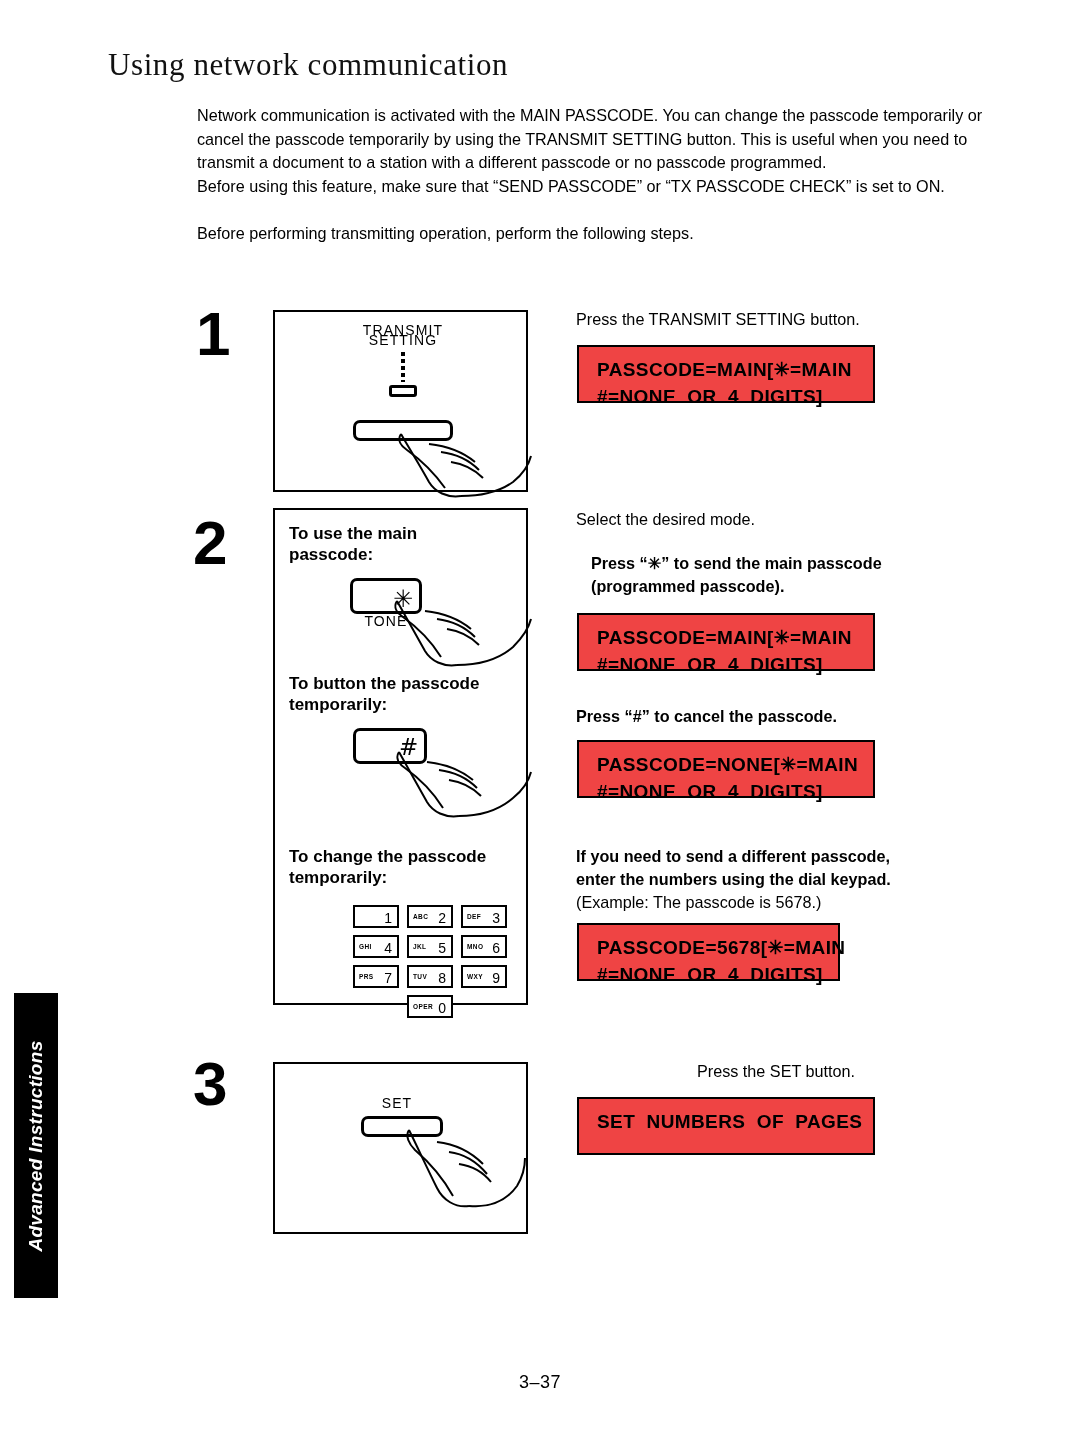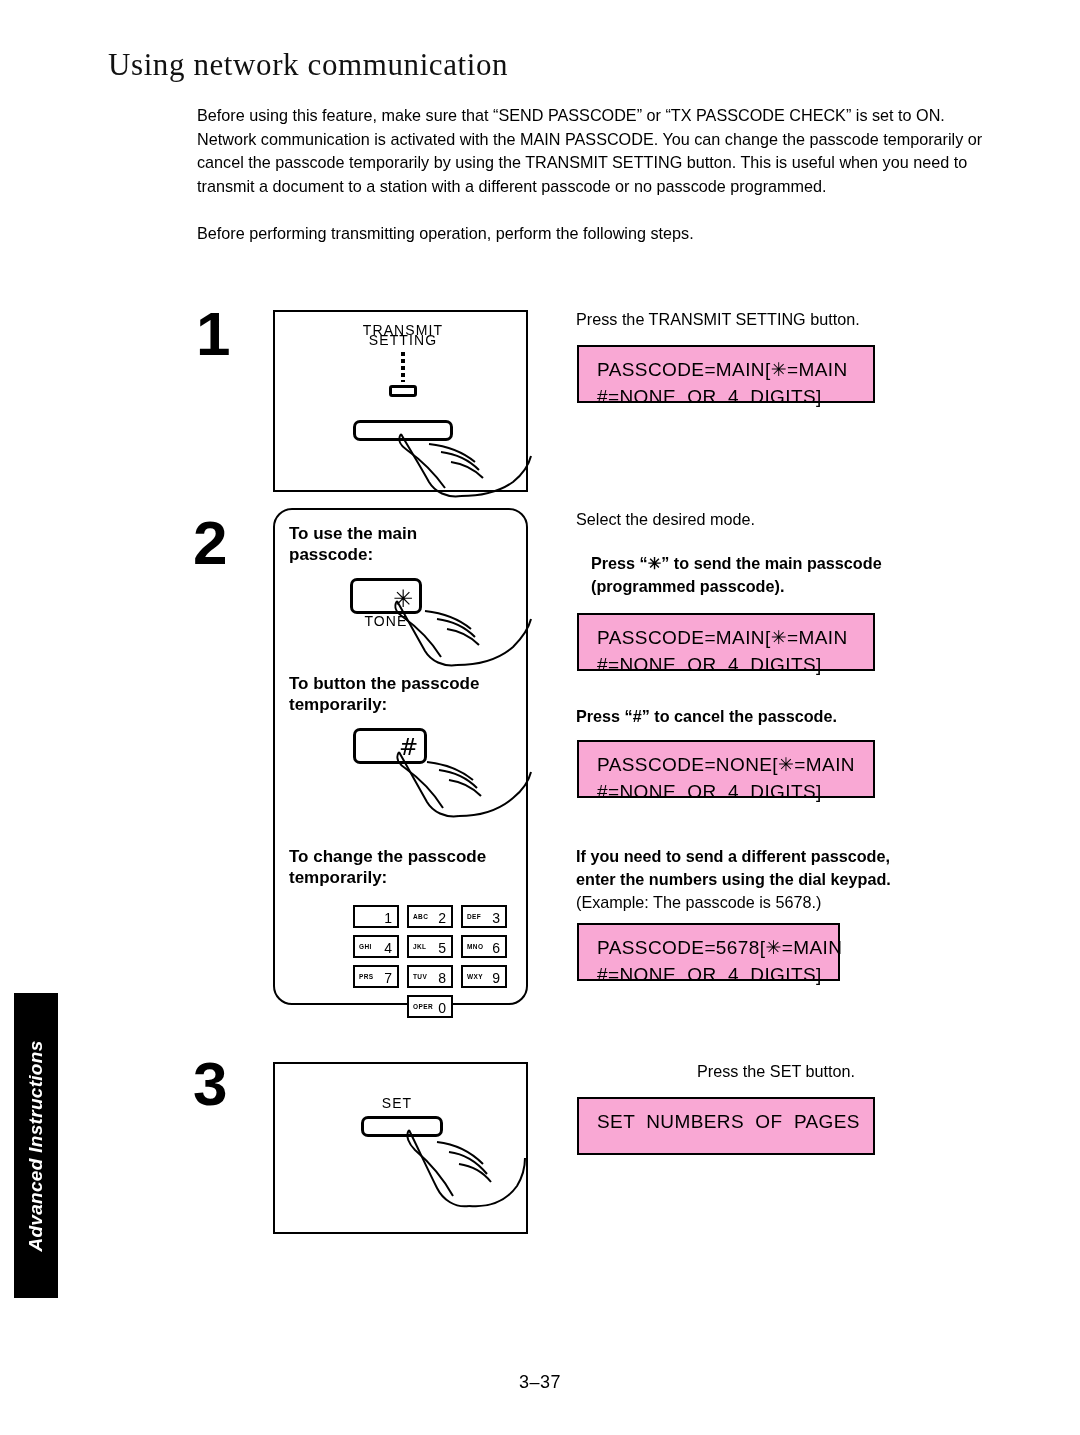--- a/index.html
+++ b/index.html
@@ -156,23 +156,24 @@
     position: absolute;
     font-size: 16.2px;
     line-height: 23px;
     white-space: pre-line;
   }
   .instr.bold { font-weight: bold; }
 
   .lcd {
     position: absolute;
     border: 2px solid #000;
-    background: #f9a8d4;
+    background: #ef4444;
     box-sizing: border-box;
     padding: 9px 0 19px 18px;
+    font-weight: bold;
   }
   .lcd-line {
     font-size: 19px;
     line-height: 27px;
     letter-spacing: 0.4px;
     white-space: pre;
     font-family: "Liberation Sans", sans-serif;
   }
 
   
@@ -188,22 +189,22 @@
     font-size: 18px;
     letter-spacing: 0.5px;
   }
 </style>
 </head>
 <body>
 
 <div class="page-title">Using network communication</div>
 
 <div class="intro">
+  <p>Network communication is activated with the MAIN PASSCODE. You can change the passcode temporarily or cancel the passcode temporarily by using the TRANSMIT SETTING button. This is useful when you need to transmit a document to a station with a different passcode or no passcode programmed.</p>
   <p>Before using this feature, make sure that “SEND PASSCODE” or “TX PASSCODE CHECK” is set to ON.</p>
-  <p>Network communication is activated with the MAIN PASSCODE. You can change the passcode temporarily or cancel the passcode temporarily by using the TRANSMIT SETTING button. This is useful when you need to transmit a document to a station with a different passcode or no passcode programmed.</p>
   <p class="gap">Before performing transmitting operation, perform the following steps.</p>
 </div>
 
 <div class="side-tab">
   <div class="side-tab-label">Advanced Instructions</div>
 </div>
 
 <div class="steps">
 
   <div class="step">
@@ -229,21 +230,21 @@
 
     <div class="lcd" style="left:577px; top:345px; width:298px; height:58px;">
       <div class="lcd-line">PASSCODE=MAIN[✳=MAIN</div>
       <div class="lcd-line">#=NONE  OR  4  DIGITS]</div>
     </div>
   </div>
 
   <div class="step">
     <div class="step-num" style="left:193px; top:512px;">2</div>
 
-    <div class="figure" style="left:273px; top:508px; width:255px; height:497px;border-radius:19px;">
+    <div class="figure" style="left:273px; top:508px; width:255px; height:497px;">
 
       <div class="fig-caption" style="left:14px; top:13px; width:230px;">To use the main
 passcode:</div>
 
       <div class="dev-btn" style="left:75px; top:68px; width:72px; height:36px;">
         <div class="key-glyph" style="left:40px; top:6px;">✳</div>
       </div>
       <div class="tiny-label" style="left:75px; top:106px; width:72px;">TONE</div>
 
       <svg class="hand" style="left:116px; top:85px;" width="145" height="78" viewBox="0 0 145 78">

